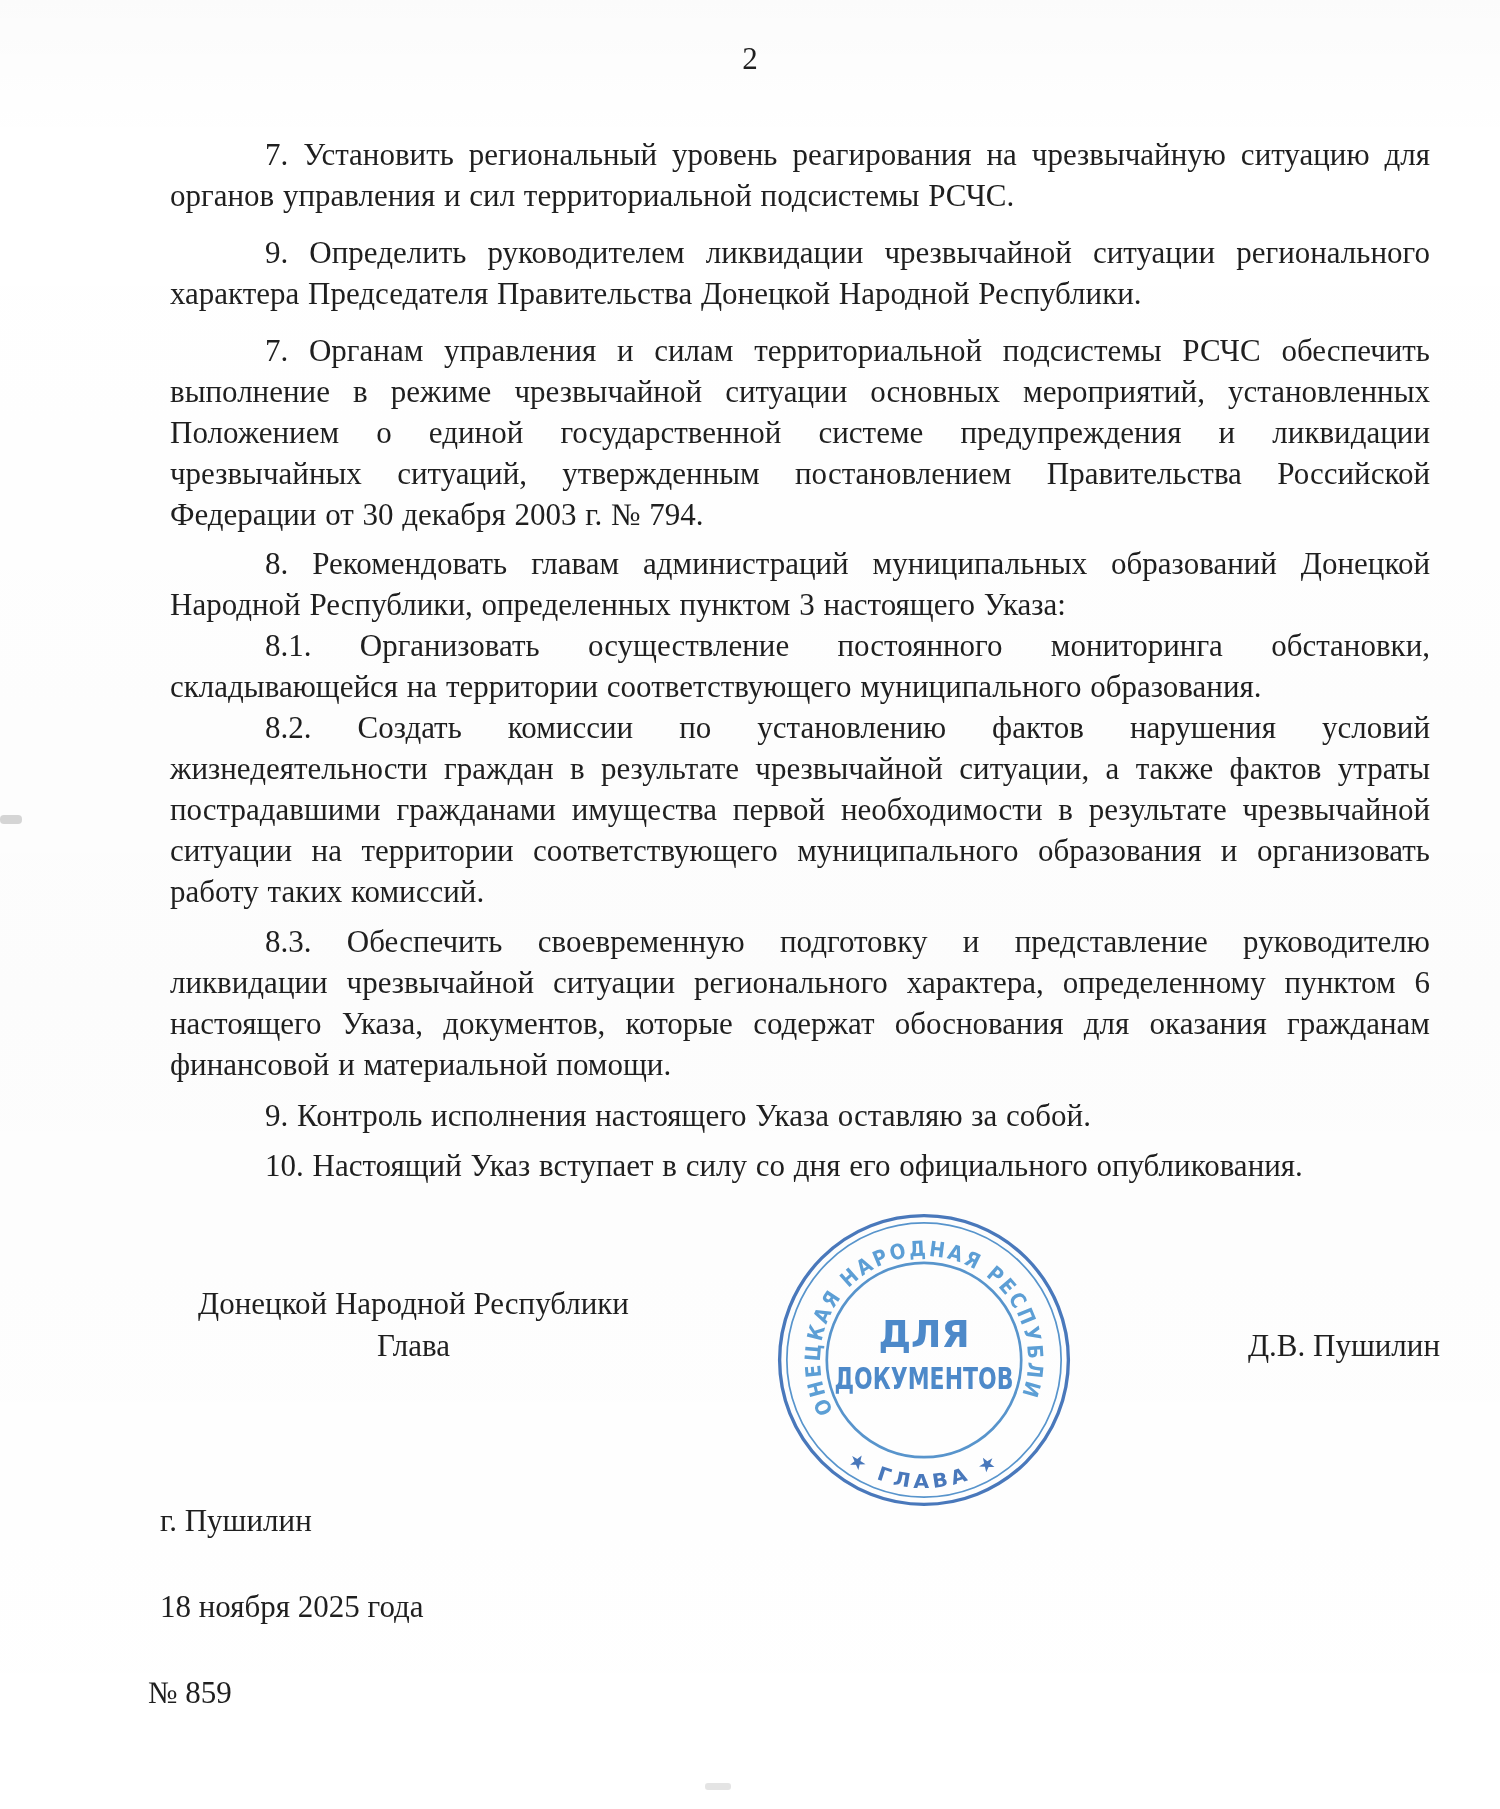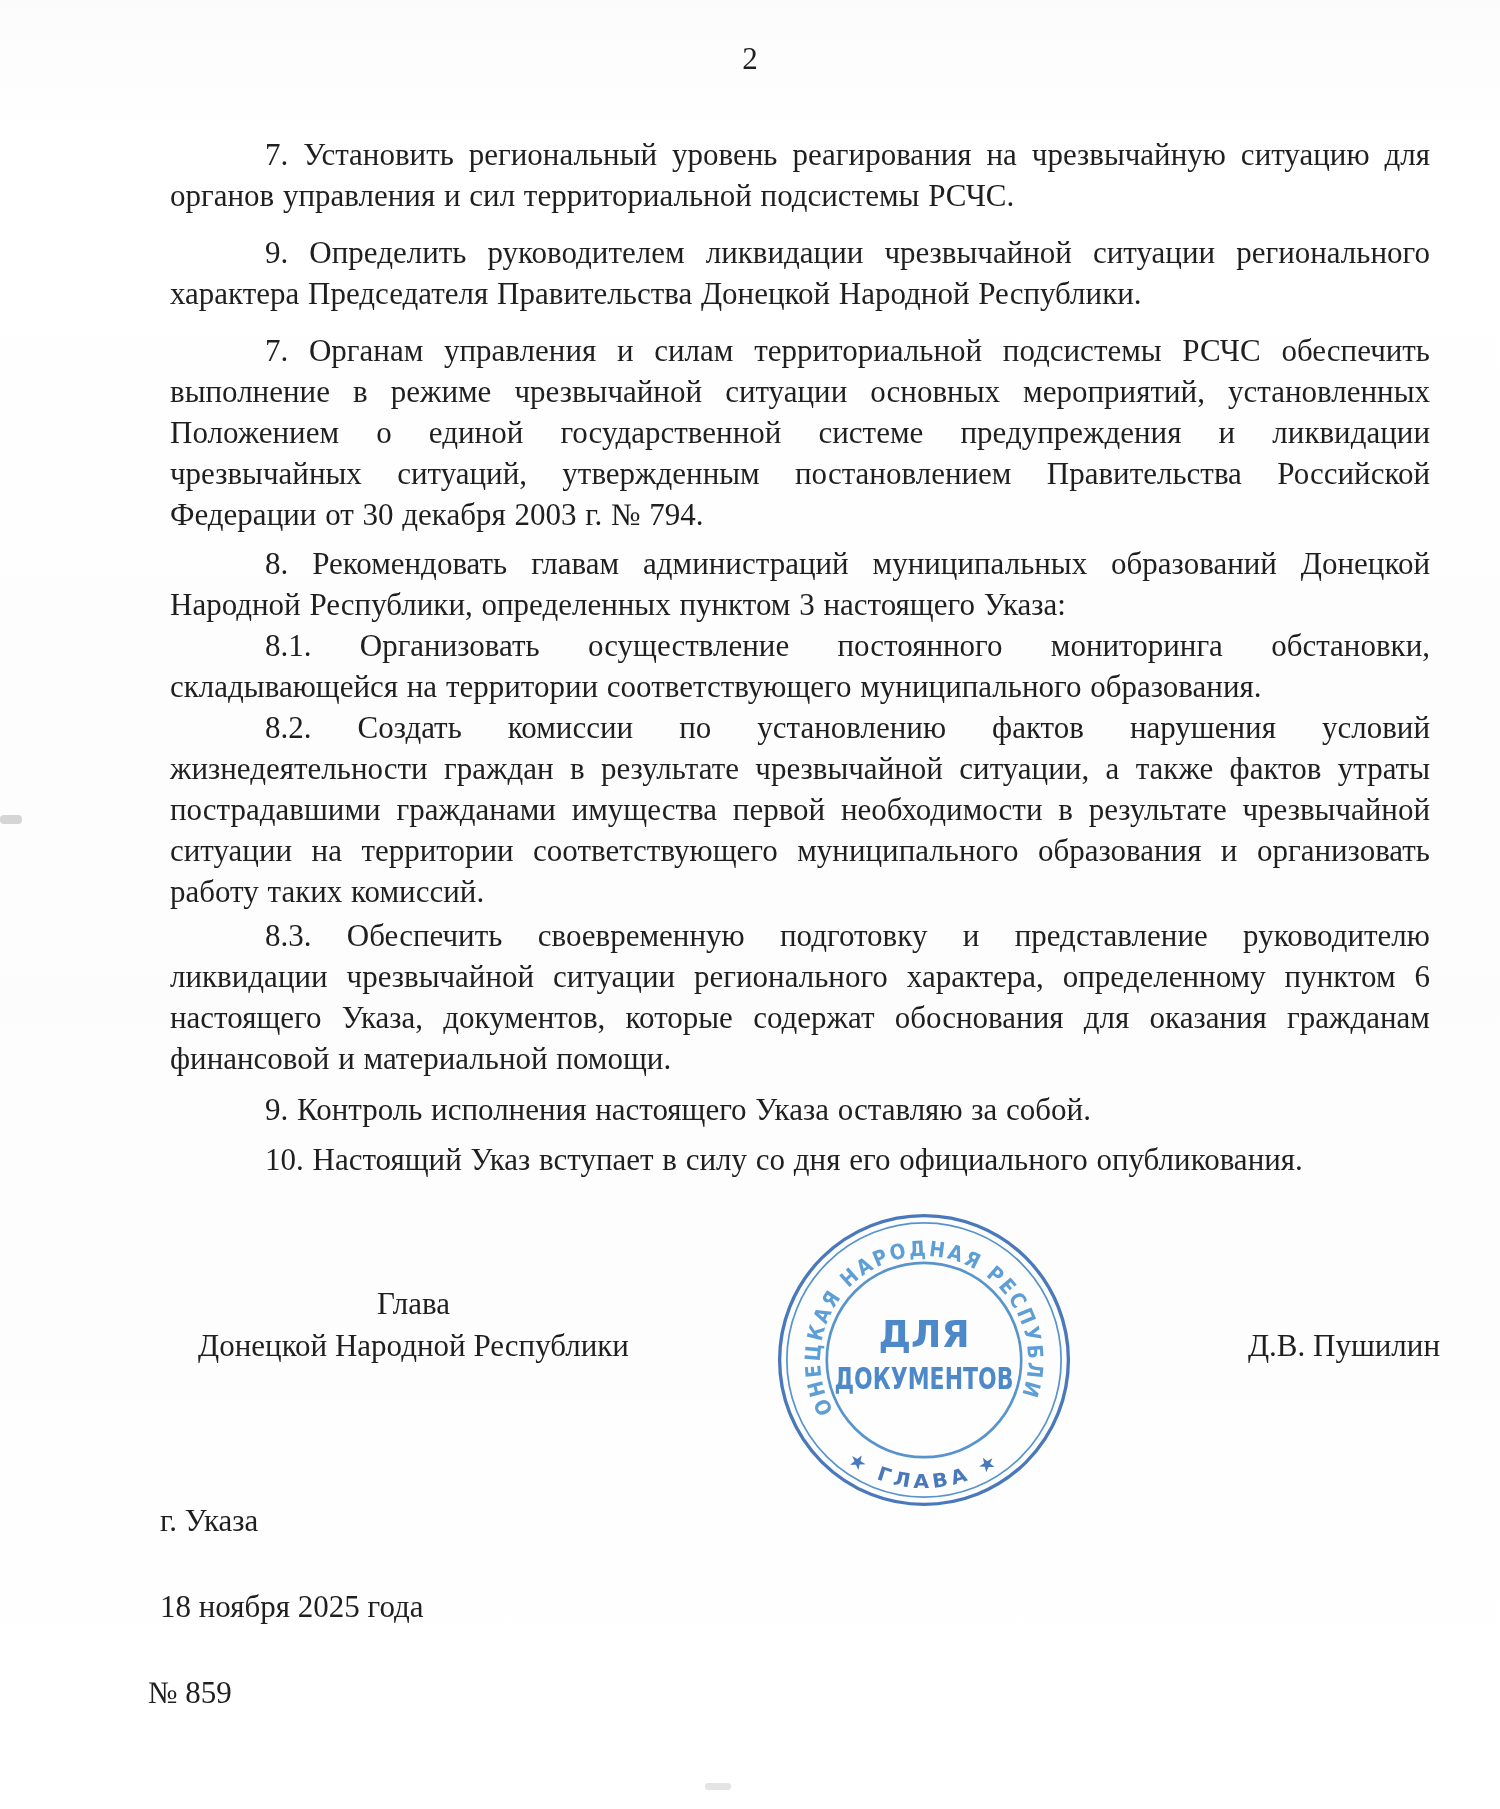--- a/index.html
+++ b/index.html
@@ -26,21 +26,21 @@
     font-size:31px;
     line-height:41px;
     text-align:justify;
     word-spacing:1px;
   }
   .para{margin:0;text-indent:95px;}
   .mb16{margin-bottom:16px;}
   .mb12{margin-bottom:9px;}
   .mb10{margin-bottom:10px;}
   .mb8{margin-bottom:8px;}
-  .mb3{margin-bottom:3px;}
+  .mb3{margin-bottom:9px;}
   .mb0{margin-bottom:0;}
   .sig-left{
     position:absolute;
     left:170px;top:1283px;width:487px;
     font-size:31px;line-height:42px;
     text-align:center;
   }
   .sig-name{
     position:absolute;
     right:60px;top:1325px;
@@ -87,22 +87,22 @@
     <p class="para mb8">7. Органам управления и силам территориальной подсистемы РСЧС обеспечить выполнение в режиме чрезвычайной ситуации основных мероприятий, установленных Положением о единой государственной системе предупреждения и ликвидации чрезвычайных ситуаций, утвержденным постановлением Правительства Российской Федерации от 30 декабря 2003 г. № 794.</p>
     <p class="para mb0">8. Рекомендовать главам администраций муниципальных образований Донецкой Народной Республики, определенных пунктом 3 настоящего Указа:</p>
     <p class="para mb0">8.1. Организовать осуществление постоянного мониторинга обстановки, складывающейся на территории соответствующего муниципального образования.</p>
     <p class="para mb3">8.2. Создать комиссии по установлению фактов нарушения условий жизнедеятельности граждан в результате чрезвычайной ситуации, а также фактов утраты пострадавшими гражданами имущества первой необходимости в результате чрезвычайной ситуации на территории соответствующего муниципального образования и организовать работу таких комиссий.</p>
     <p class="para mb10">8.3. Обеспечить своевременную подготовку и представление руководителю ликвидации чрезвычайной ситуации регионального характера, определенному пунктом 6 настоящего Указа, документов, которые содержат обоснования для оказания гражданам финансовой и материальной помощи.</p>
     <p class="para mb12">9. Контроль исполнения настоящего Указа оставляю за собой.</p>
     <p class="para mb0">10. Настоящий Указ вступает в силу со дня его официального опубликования.</p>
   </div>
 
   <div class="sig-left">
+    <div>Донецкой Народной Республики</div>
     <div>Глава</div>
-    <div>Донецкой Народной Республики</div>
   </div>
 
   <div class="sig-name">Д.В. Пушилин</div>
 
   <svg class="stamp" viewBox="0 0 320 320" xmlns="http://www.w3.org/2000/svg">
     <defs>
       <path id="arcTop" d="M 62.2 205.7 A 108 108 0 1 1 257.9 205.7" fill="none"></path>
       <path id="arcBottom" d="M 74.5 261.9 A 133 133 0 0 0 245.5 261.9" fill="none"></path>
     </defs>
     <circle class="ring ring-outer" cx="160" cy="160" r="150"></circle>
@@ -111,20 +111,20 @@
     <text class="arc-top-text" text-anchor="middle">
       <textPath href="#arcTop" startOffset="50%" textLength="490" lengthAdjust="spacingAndGlyphs">ДОНЕЦКАЯ  НАРОДНАЯ  РЕСПУБЛИКА</textPath>
     </text>
     <text class="arc-bottom-text" text-anchor="middle">
       <textPath href="#arcBottom" startOffset="50%" textLength="172" lengthAdjust="spacingAndGlyphs">★ ГЛАВА ★</textPath>
     </text>
     <text class="center-1" x="160" y="146">ДЛЯ</text>
     <text class="center-2" x="160" y="190" textLength="186" lengthAdjust="spacingAndGlyphs">ДОКУМЕНТОВ</text>
   </svg>
 
-  <div class="footer-city">г. Указа</div>
+  <div class="footer-city">г. Пушилин</div>
   <div class="footer-date">18 ноября 2025 года</div>
   <div class="footer-number">№ 859</div>
 
   <div class="artifact-1"></div>
   <div class="artifact-2"></div>
 
 </div>
 
 </body></html>

